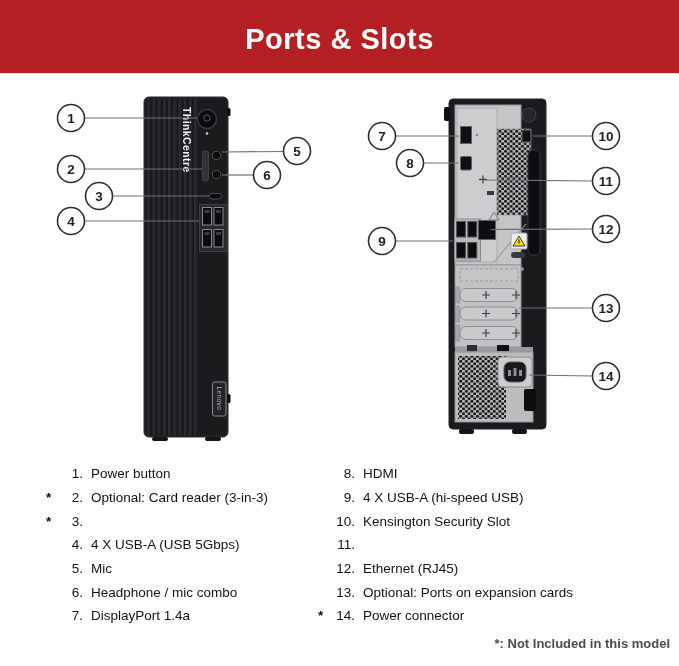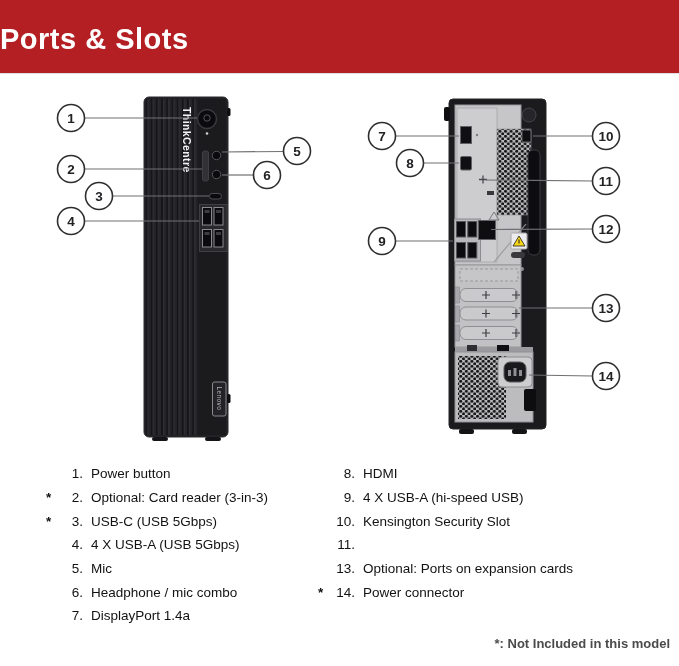--- a/index.html
+++ b/index.html
@@ -1,19 +1,19 @@
 <!DOCTYPE html>
 <html><head>
 <meta charset="utf-8">
 <style>
   html,body{margin:0;padding:0;background:#ffffff;}
   .page{position:relative;width:679px;height:666px;background:#ffffff;overflow:hidden;
         font-family:"Liberation Sans",sans-serif;}
   .banner{position:absolute;left:0;top:0;width:679px;height:73px;background:#b41f24;
-          display:flex;align-items:center;box-shadow:0 1px 0 #dcdce2;}
+          display:flex;align-items:center;justify-content:center;box-shadow:0 1px 0 #dcdce2;}
   .banner h1{margin:0;padding-top:6px;color:#ffffff;font-size:29px;font-weight:bold;
              letter-spacing:0.5px;}
   .diagram{position:absolute;left:0;top:0;width:679px;height:666px;}
   .lead{stroke:#707074;stroke-width:1.2;fill:none;}
   .co{fill:#ffffff;stroke:#2e2e31;stroke-width:1.6;}
   .cot{font-family:"Liberation Sans",sans-serif;font-size:13.5px;font-weight:bold;fill:#222225;}
   .legend{position:absolute;left:0;top:462px;width:679px;}
   .col{position:absolute;top:0;}
   .col-left{left:46px;}
   .col-right{left:318px;}
@@ -246,21 +246,20 @@
           <span class="txt">Power button</span>
         </div>
       <div class="lrow">
           <span class="star">*</span>
           <span class="num">2.</span>
           <span class="txt">Optional: Card reader (3-in-3)</span>
         </div>
       <div class="lrow">
           <span class="star">*</span>
           <span class="num">3.</span>
-          <span class="txt">USB-C (USB 5Gbps)</span>
         </div>
       <div class="lrow">
           <span class="star"></span>
           <span class="num">4.</span>
           <span class="txt">4 X USB-A (USB 5Gbps)</span>
         </div>
       <div class="lrow">
           <span class="star"></span>
           <span class="num">5.</span>
           <span class="txt">Mic</span>
@@ -288,20 +287,25 @@
           <span class="txt">4 X USB-A (hi-speed USB)</span>
         </div>
       <div class="lrow">
           <span class="star"></span>
           <span class="num">10.</span>
           <span class="txt">Kensington Security Slot</span>
         </div>
       <div class="lrow">
           <span class="star"></span>
           <span class="num">11.</span>
+        </div>
+      <div class="lrow">
+          <span class="star"></span>
+          <span class="num">12.</span>
+          <span class="txt">Ethernet (RJ45)</span>
         </div>
       <div class="lrow">
           <span class="star"></span>
           <span class="num">13.</span>
           <span class="txt">Optional: Ports on expansion cards</span>
         </div>
       <div class="lrow">
           <span class="star">*</span>
           <span class="num">14.</span>
           <span class="txt">Power connector</span>

